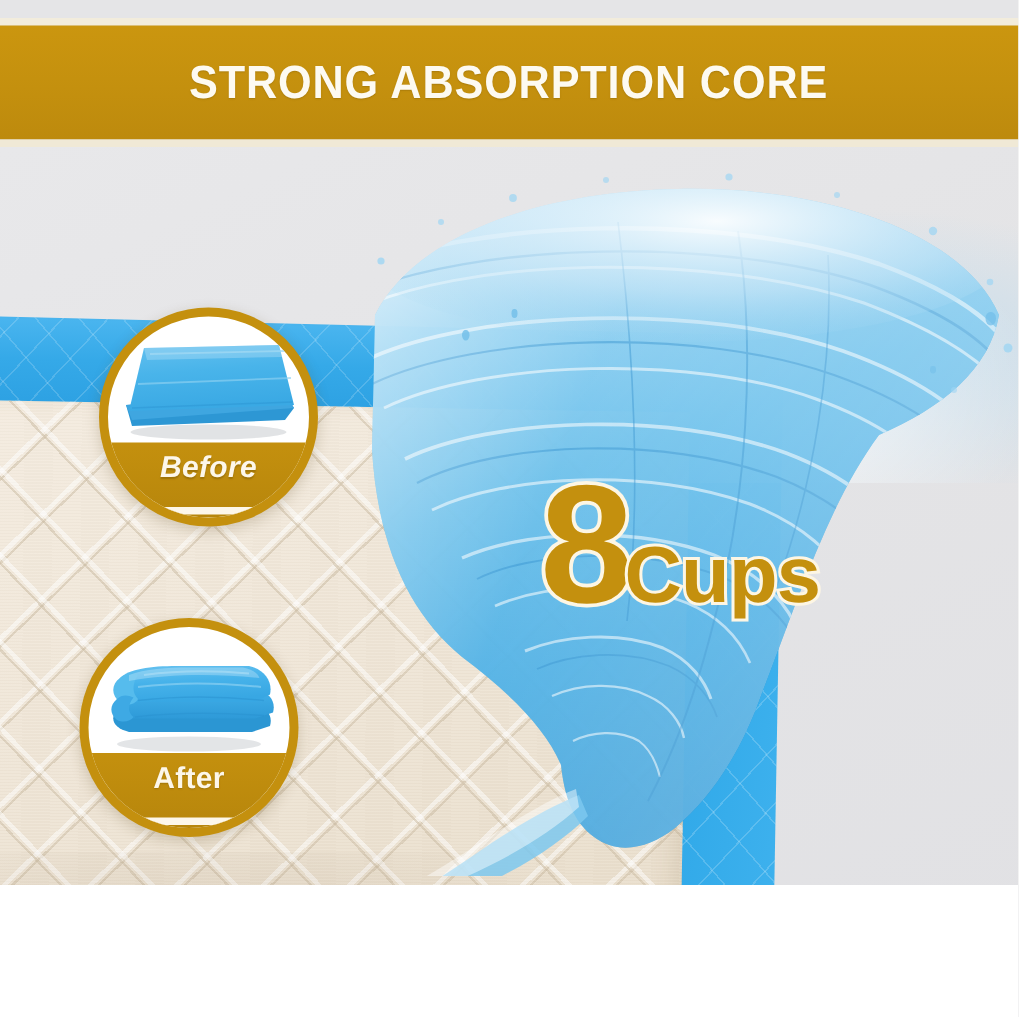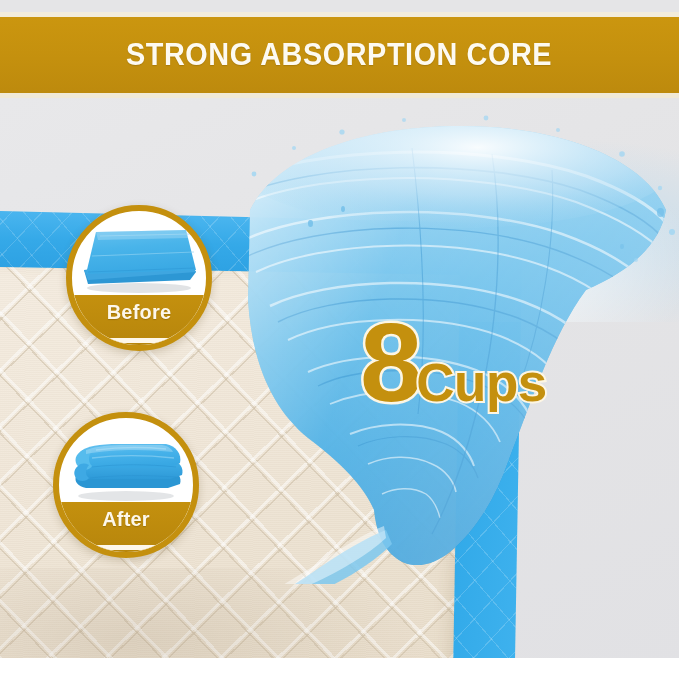--- a/index.html
+++ b/index.html
@@ -4,21 +4,21 @@
 <title>Strong Absorption Core</title>
 <style>
   html, body {
     margin: 0;
     padding: 0;
     background: #ffffff;
   }
   #stage {
     position: relative;
     width: 679px;
-    height: 658px;
+    height: 590px;
     overflow: hidden;
     background: #e5e5e7;
     font-family: "Liberation Sans", sans-serif;
     -webkit-font-smoothing: antialiased;
   }
 
   
   .banner-top-gap {
     position: absolute;
     left: 0; top: 0;
@@ -195,21 +195,21 @@
     position: absolute;
     width: 146px;
     height: 146px;
     border-radius: 50%;
     background: #ffffff;
     border: 6px solid #c4900e;
     box-sizing: border-box;
     overflow: hidden;
     box-shadow: 0 3px 9px rgba(90,70,25,0.22);
   }
-  .badge-before { left: 66px; top: 107px; }
+  .badge-before { left: 66px; top: 107px; font-style: italic; }
   .badge-after  { left: 53px; top: 314px; }
 
   .badge-art {
     position: absolute;
     left: 0; top: 0;
     width: 100%;
     height: 96px;
     display: flex;
     align-items: center;
     justify-content: center;

